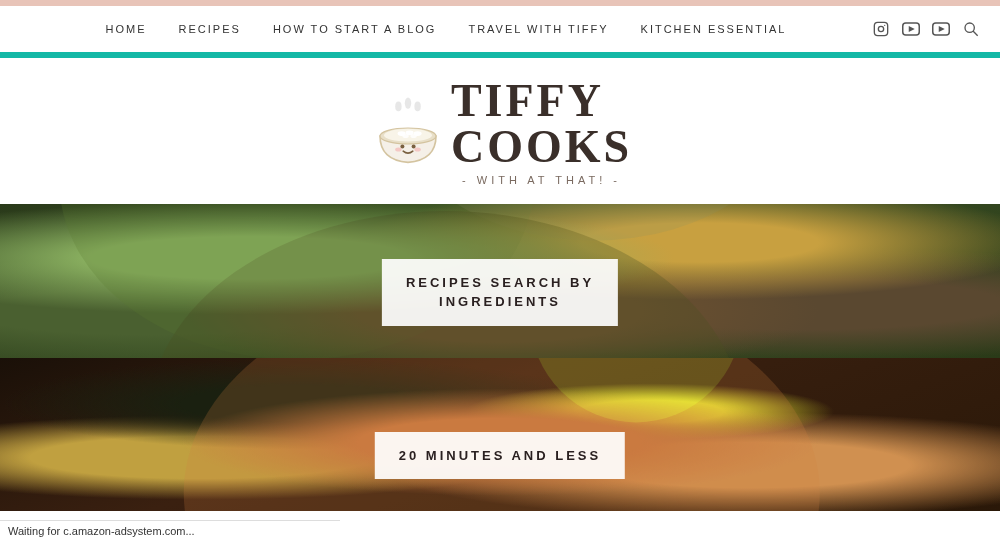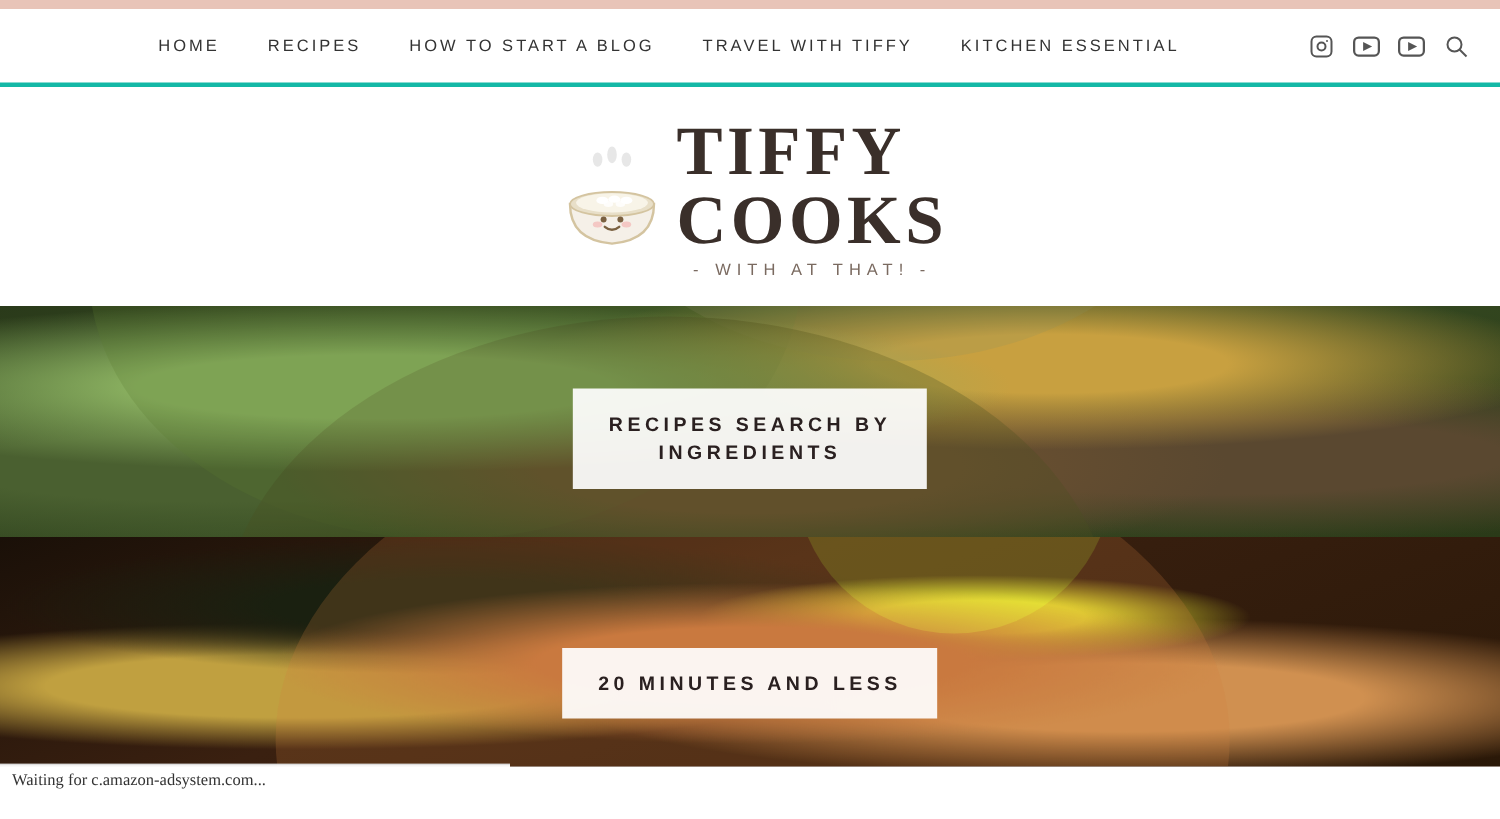--- a/index.html
+++ b/index.html
@@ -18,21 +18,21 @@
     }
 
     
     nav {
       display: flex;
       align-items: center;
       justify-content: space-between;
       padding: 0 20px;
       height: 52px;
       background: #fff;
-      border-bottom: 3px solid #14b8a6;
+      border-bottom: 6px solid #14b8a6;
     }
 
     .nav-links {
       display: flex;
       align-items: center;
       gap: 32px;
       flex: 1;
       justify-content: center;
     }
 
@@ -147,27 +147,27 @@
       text-transform: uppercase;
       color: #2a2020;
       font-family: 'Arial', sans-serif;
       font-weight: 600;
       line-height: 1.5;
     }
 
     
     .status-bar {
       position: fixed;
-      bottom: 16px;
+      bottom: 5px;
       left: 0;
       background: rgba(255,255,255,0.95);
       padding: 4px 8px;
       font-size: 11px;
       color: #333;
-      font-family: Liberation Serif, serif;
+      font-family: Liberation Sans, sans-serif;
       border-top: 1px solid #ddd;
       width: 340px;
     }
 
     
     .card-1-food {
       position: absolute;
       top: 0; left: 0; right: 0; bottom: 0;
       background:
         radial-gradient(ellipse at 25% 35%, #8ab060 15%, transparent 40%),

